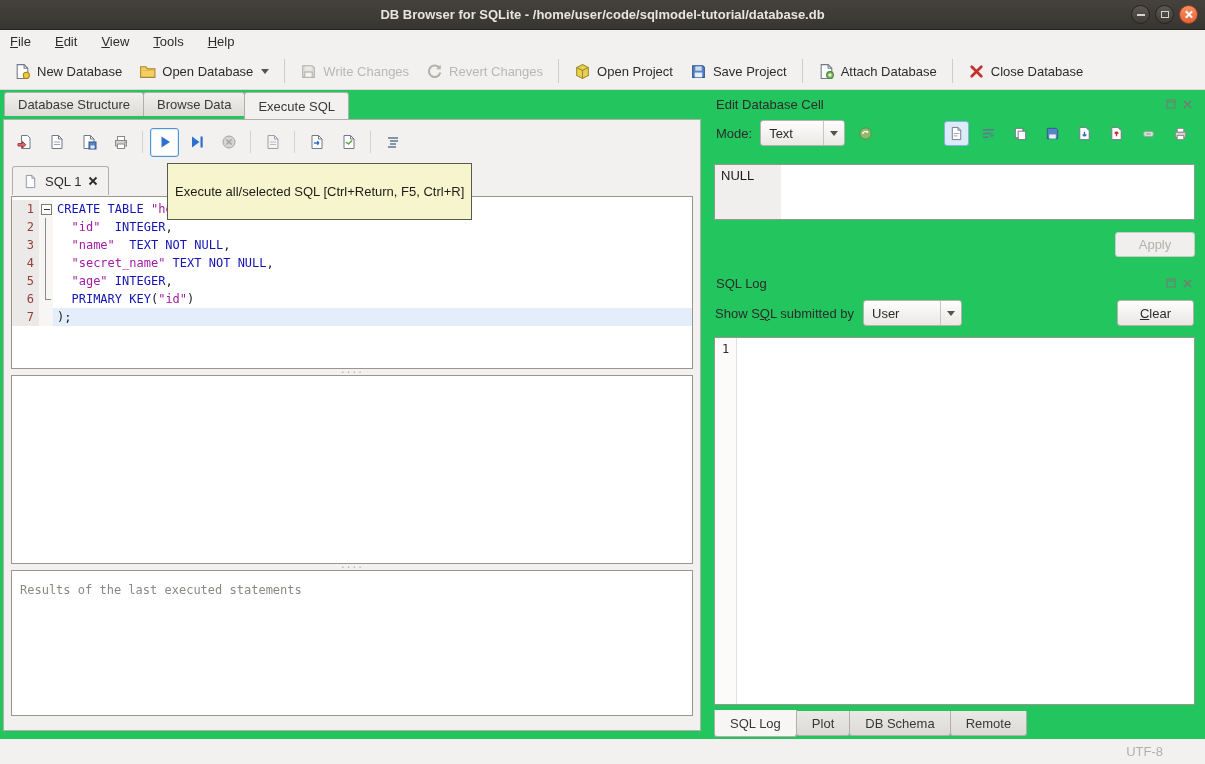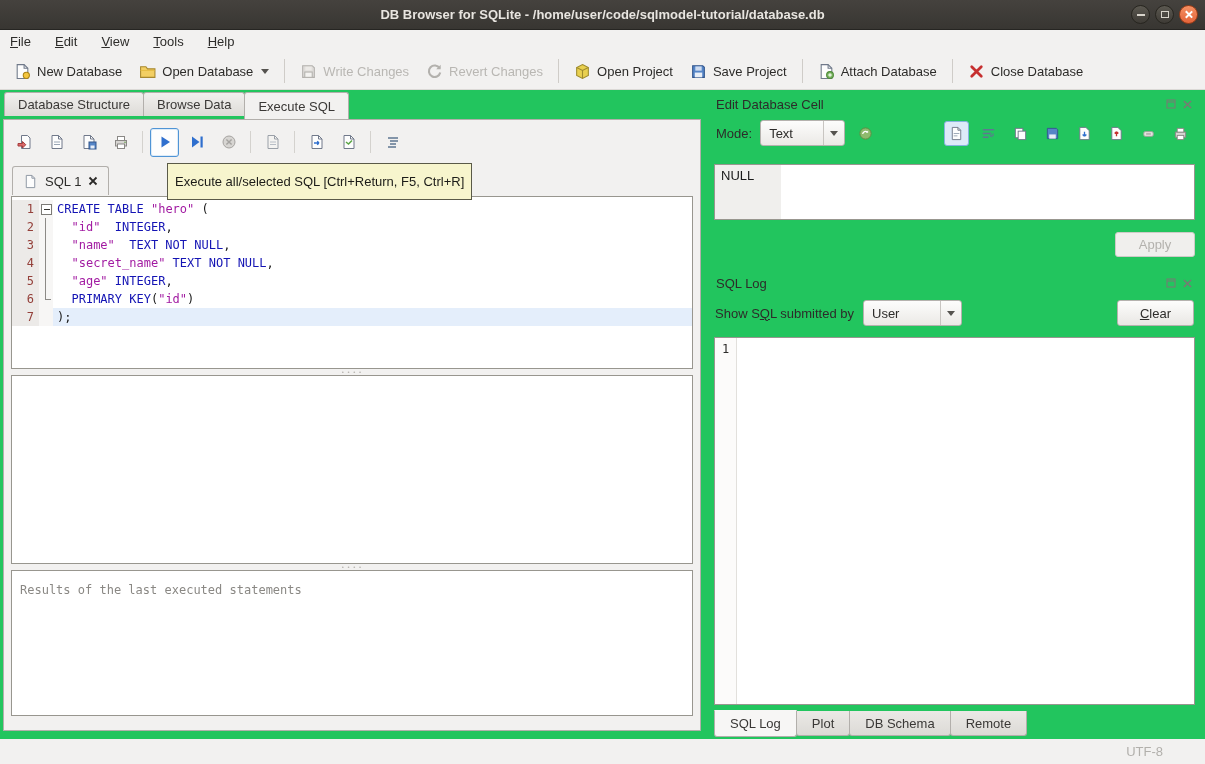--- a/index.html
+++ b/index.html
@@ -78,21 +78,21 @@
   .tk-pl{color:#191919}
 
   .hsplit{height:6px;flex:none;display:flex;align-items:center;justify-content:center}
   .hsplit::after{content:"• • • •";color:#b8b5b1;font-size:6px;letter-spacing:1px}
   .gridbox{height:189px;flex:none;margin:0 7px;border:1px solid #98968f;background:#fff}
   .resultsbox{height:146px;flex:none;margin:0 7px;border:1px solid #98968f;background:#fff;
     padding:12px 8px;font-family:"DejaVu Sans Mono",monospace;font-size:12px;color:#8a8884}
 
   
   .tooltip{position:absolute;left:167px;top:73px;z-index:20;background:#f7f5cd;border:1px solid #5a5a48;
-    padding:10px 7px;font-size:13px;color:#1c1c18;white-space:nowrap}
+    padding:20px 7px;font-size:13px;color:#1c1c18;white-space:nowrap}
 
   
   .right{flex:1;display:flex;flex-direction:column;min-width:0;padding:2px 9px 0 2px}
   .dock-title{height:24px;flex:none;display:flex;align-items:center;padding:0 3px}
   .dock-btns{margin-left:auto;display:flex;gap:6px;align-items:center}
   .dbtn{width:11px;height:11px;display:flex;align-items:center;justify-content:center}
   .modrow{height:34px;flex:none;display:flex;align-items:center;gap:8px;padding:0 3px}
   .combo{height:26px;border:1px solid #b5b2ae;border-radius:3px;background:linear-gradient(#fdfdfc,#ebe9e6);
     display:flex;align-items:center;padding:0 0 0 8px;gap:8px}
   .combo .val{min-width:46px}

